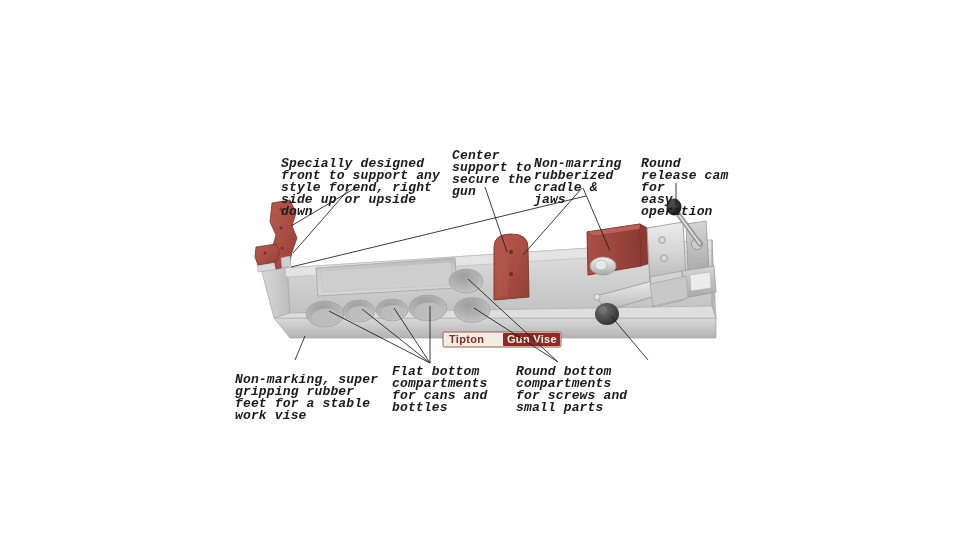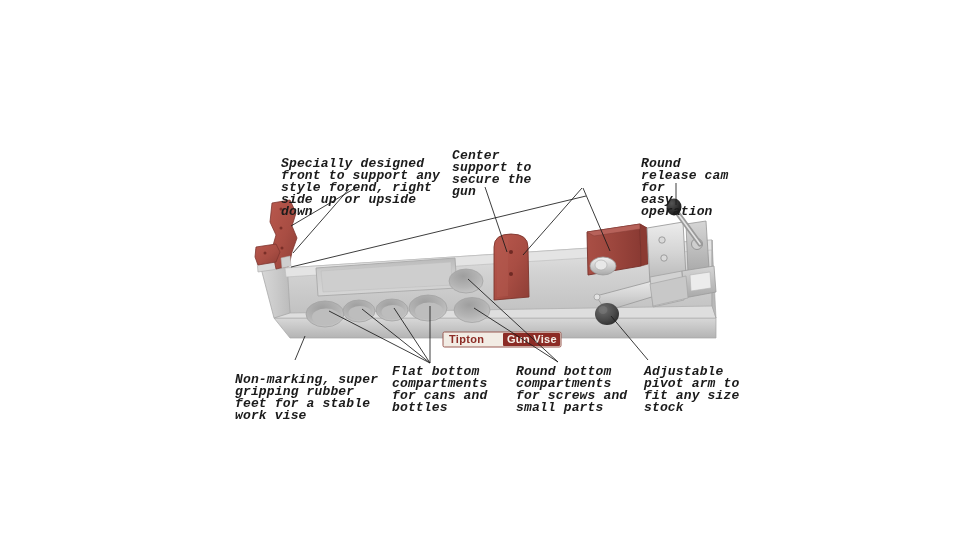--- a/index.html
+++ b/index.html
@@ -227,29 +227,29 @@
       <path d="M648,360 L611,316"></path>
     </g>
   </svg>
 
   <div class="callout" style="left:281px; top:158px; width:165px;">Specially designed front to support any
 style forend, right side up or upside down</div>
 
   <div class="callout" style="left:452px; top:150px; width:80px;">Center support to
 secure the gun</div>
 
+  <div class="callout" style="left:534px; top:158px; width:100px;">Non-marring rubberized
+cradle &amp; jaws</div>
 
   <div class="callout" style="left:641px; top:158px; width:95px;">Round release cam for
 easy operation</div>
 
   <div class="callout" style="left:235px; top:366px; width:150px;margin-top:8px;">Non-marking, super gripping rubber
 feet for a stable work vise</div>
 
   <div class="callout" style="left:516px; top:366px; width:118px;">Round bottom compartments
 for screws and small parts</div>
 
   <div class="callout" style="left:392px; top:366px; width:110px;">Flat bottom compartments
 for cans and bottles</div>
 
-  <div class="callout" style="left:644px; top:366px; width:100px;">Adjustable pivot arm to
-fit any size stock</div>
 
 </div>
 
 </body></html>

